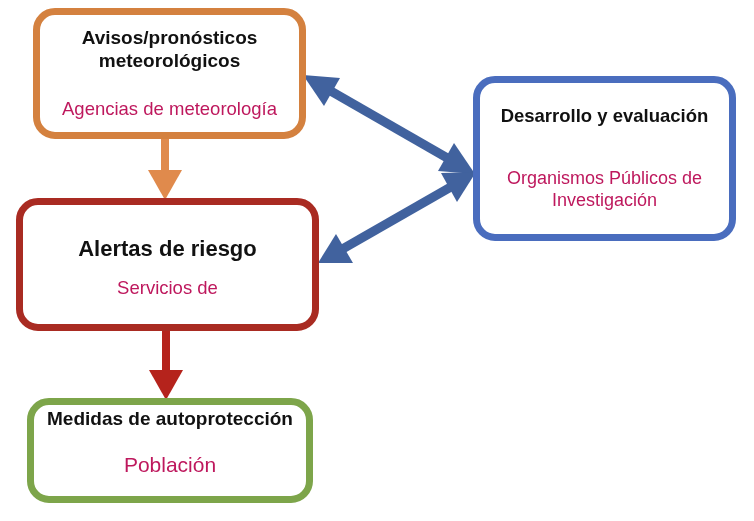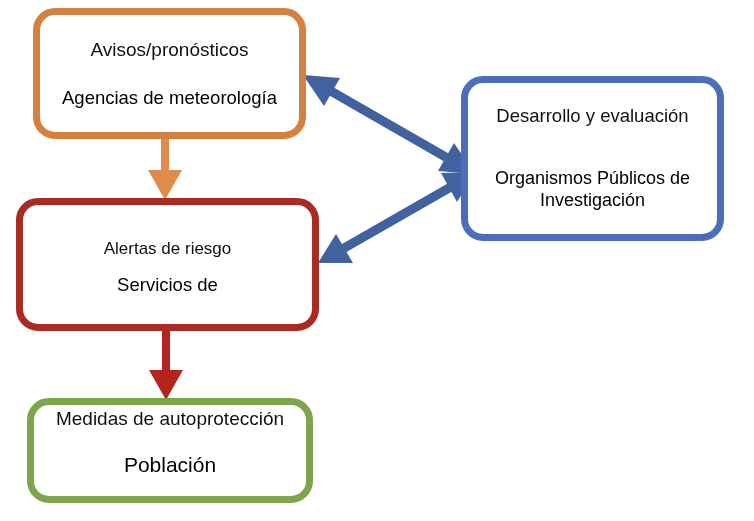--- a/index.html
+++ b/index.html
@@ -28,27 +28,27 @@
     box-sizing: border-box;
     background: #ffffff;
     display: flex;
     flex-direction: column;
     align-items: center;
     justify-content: center;
     text-align: center;
     z-index: 3;
   }
   .node .title {
-    font-weight: normal;
+    font-weight: bold;
     color: #111111;
     line-height: 1.22;
   }
   .node .subtitle {
     font-weight: normal;
-    color: #000000;
+    color: #be185d;
     line-height: 1.22;
   }
 
   
   #node-weather-forecasts {
     left: 33px;
     top: 8px;
     width: 273px;
     height: 131px;
     border: 7px solid #D4813F;
@@ -68,21 +68,21 @@
   #node-risk-alerts {
     left: 16px;
     top: 198px;
     width: 303px;
     height: 133px;
     border: 7px solid #A92B22;
     border-radius: 22px;
     padding: 6px 6px 8px 6px;
   }
   #node-risk-alerts .title {
-    font-size: 17px;
+    font-size: 22px;
     margin-top: 8px;
   }
   #node-risk-alerts .subtitle {
     font-size: 18.5px;
     margin-top: 14px;
   }
 
   
   #node-self-protection {
     left: 27px;
@@ -97,21 +97,21 @@
     font-size: 19px;
     margin-top: 2px;
   }
   #node-self-protection .subtitle {
     font-size: 21px;
     margin-top: 22px;
   }
 
   
   #node-warning-systems {
-    left: 461px;
+    left: 473px;
     top: 76px;
     width: 263px;
     height: 165px;
     border: 7px solid #4A6DBE;
     border-radius: 22px;
     padding: 6px 6px 8px 6px;
   }
   #node-warning-systems .title {
     font-size: 18.5px;
     margin-top: 2px;
@@ -147,20 +147,21 @@
     <g>
       <line x1="339" y1="251" x2="456" y2="184" stroke="#41629E" stroke-width="9"></line>
       <polygon points="318,263 336,234 353,263" fill="#41629E"></polygon>
       <polygon points="476,172 457,202 441,173" fill="#41629E"></polygon>
     </g>
   </svg>
 
   <div class="node" id="node-weather-forecasts">
     <div class="title">
       <div>Avisos/pronósticos</div>
+      <div>meteorológicos</div>
     </div>
     <div class="subtitle">Agencias de meteorología</div>
   </div>
 
   <div class="node" id="node-risk-alerts">
     <div class="title">Alertas de riesgo</div>
     <div class="subtitle">
       <div>Servicios de</div>
     </div>
   </div>

